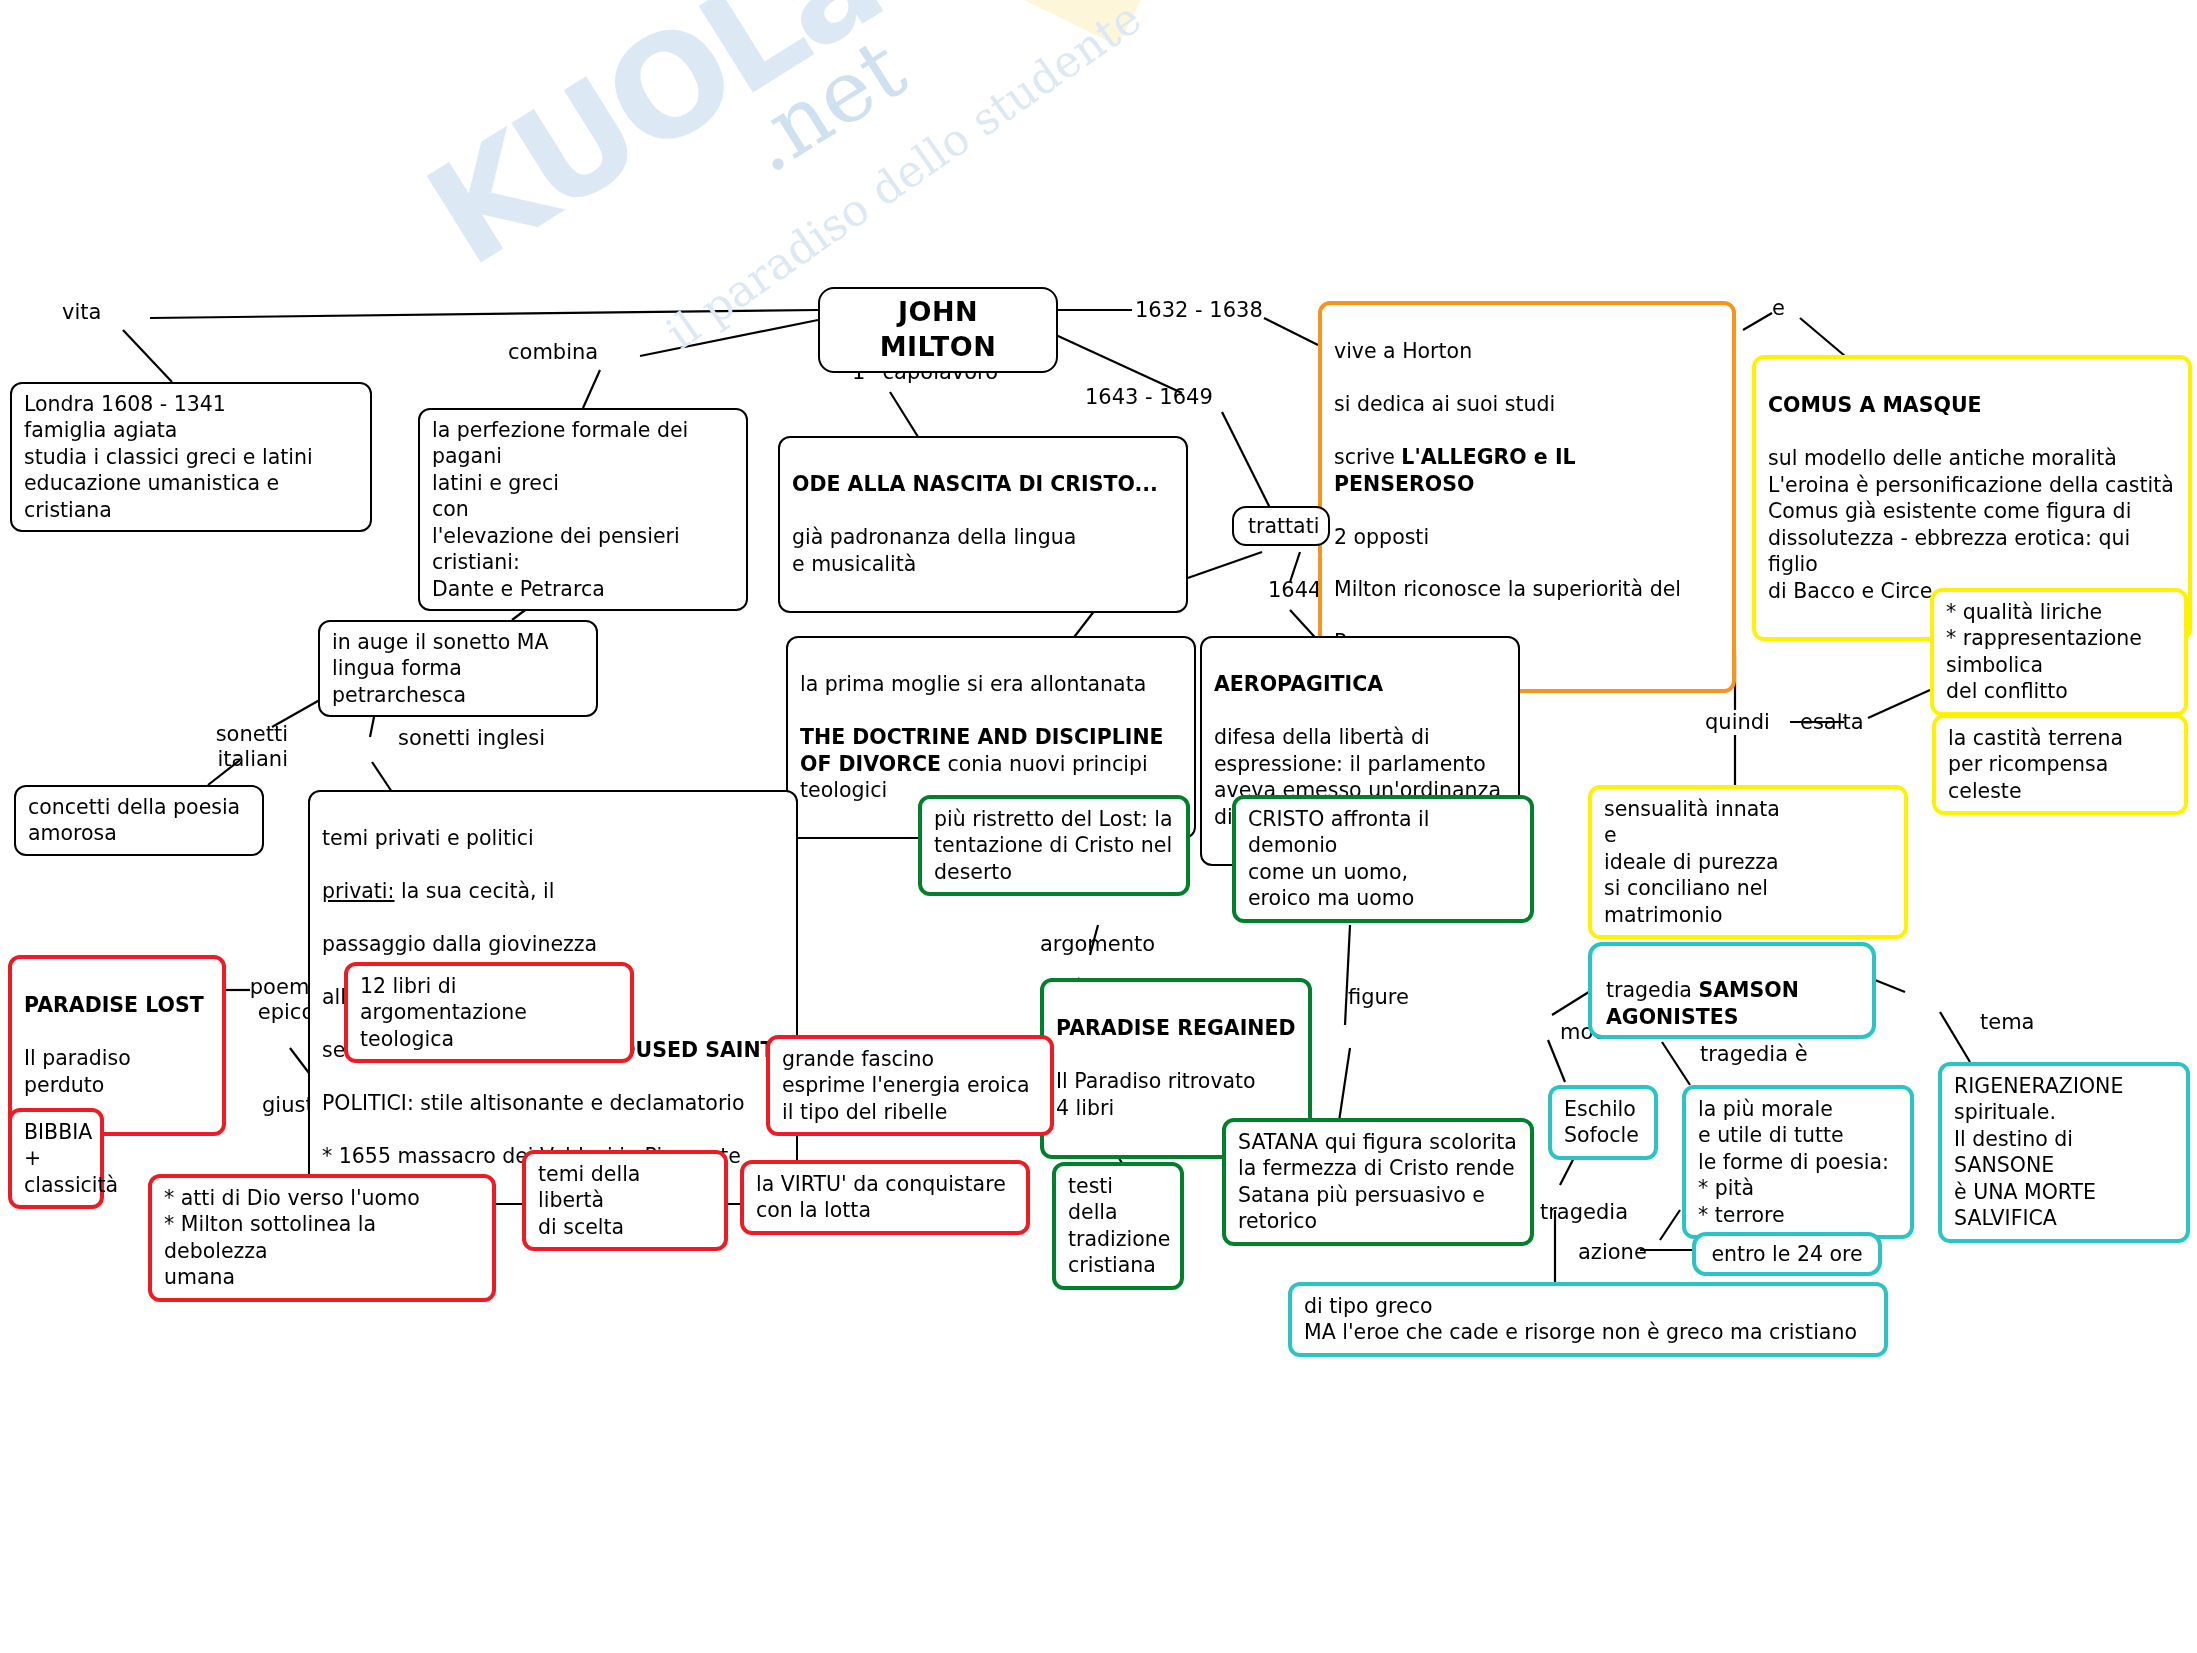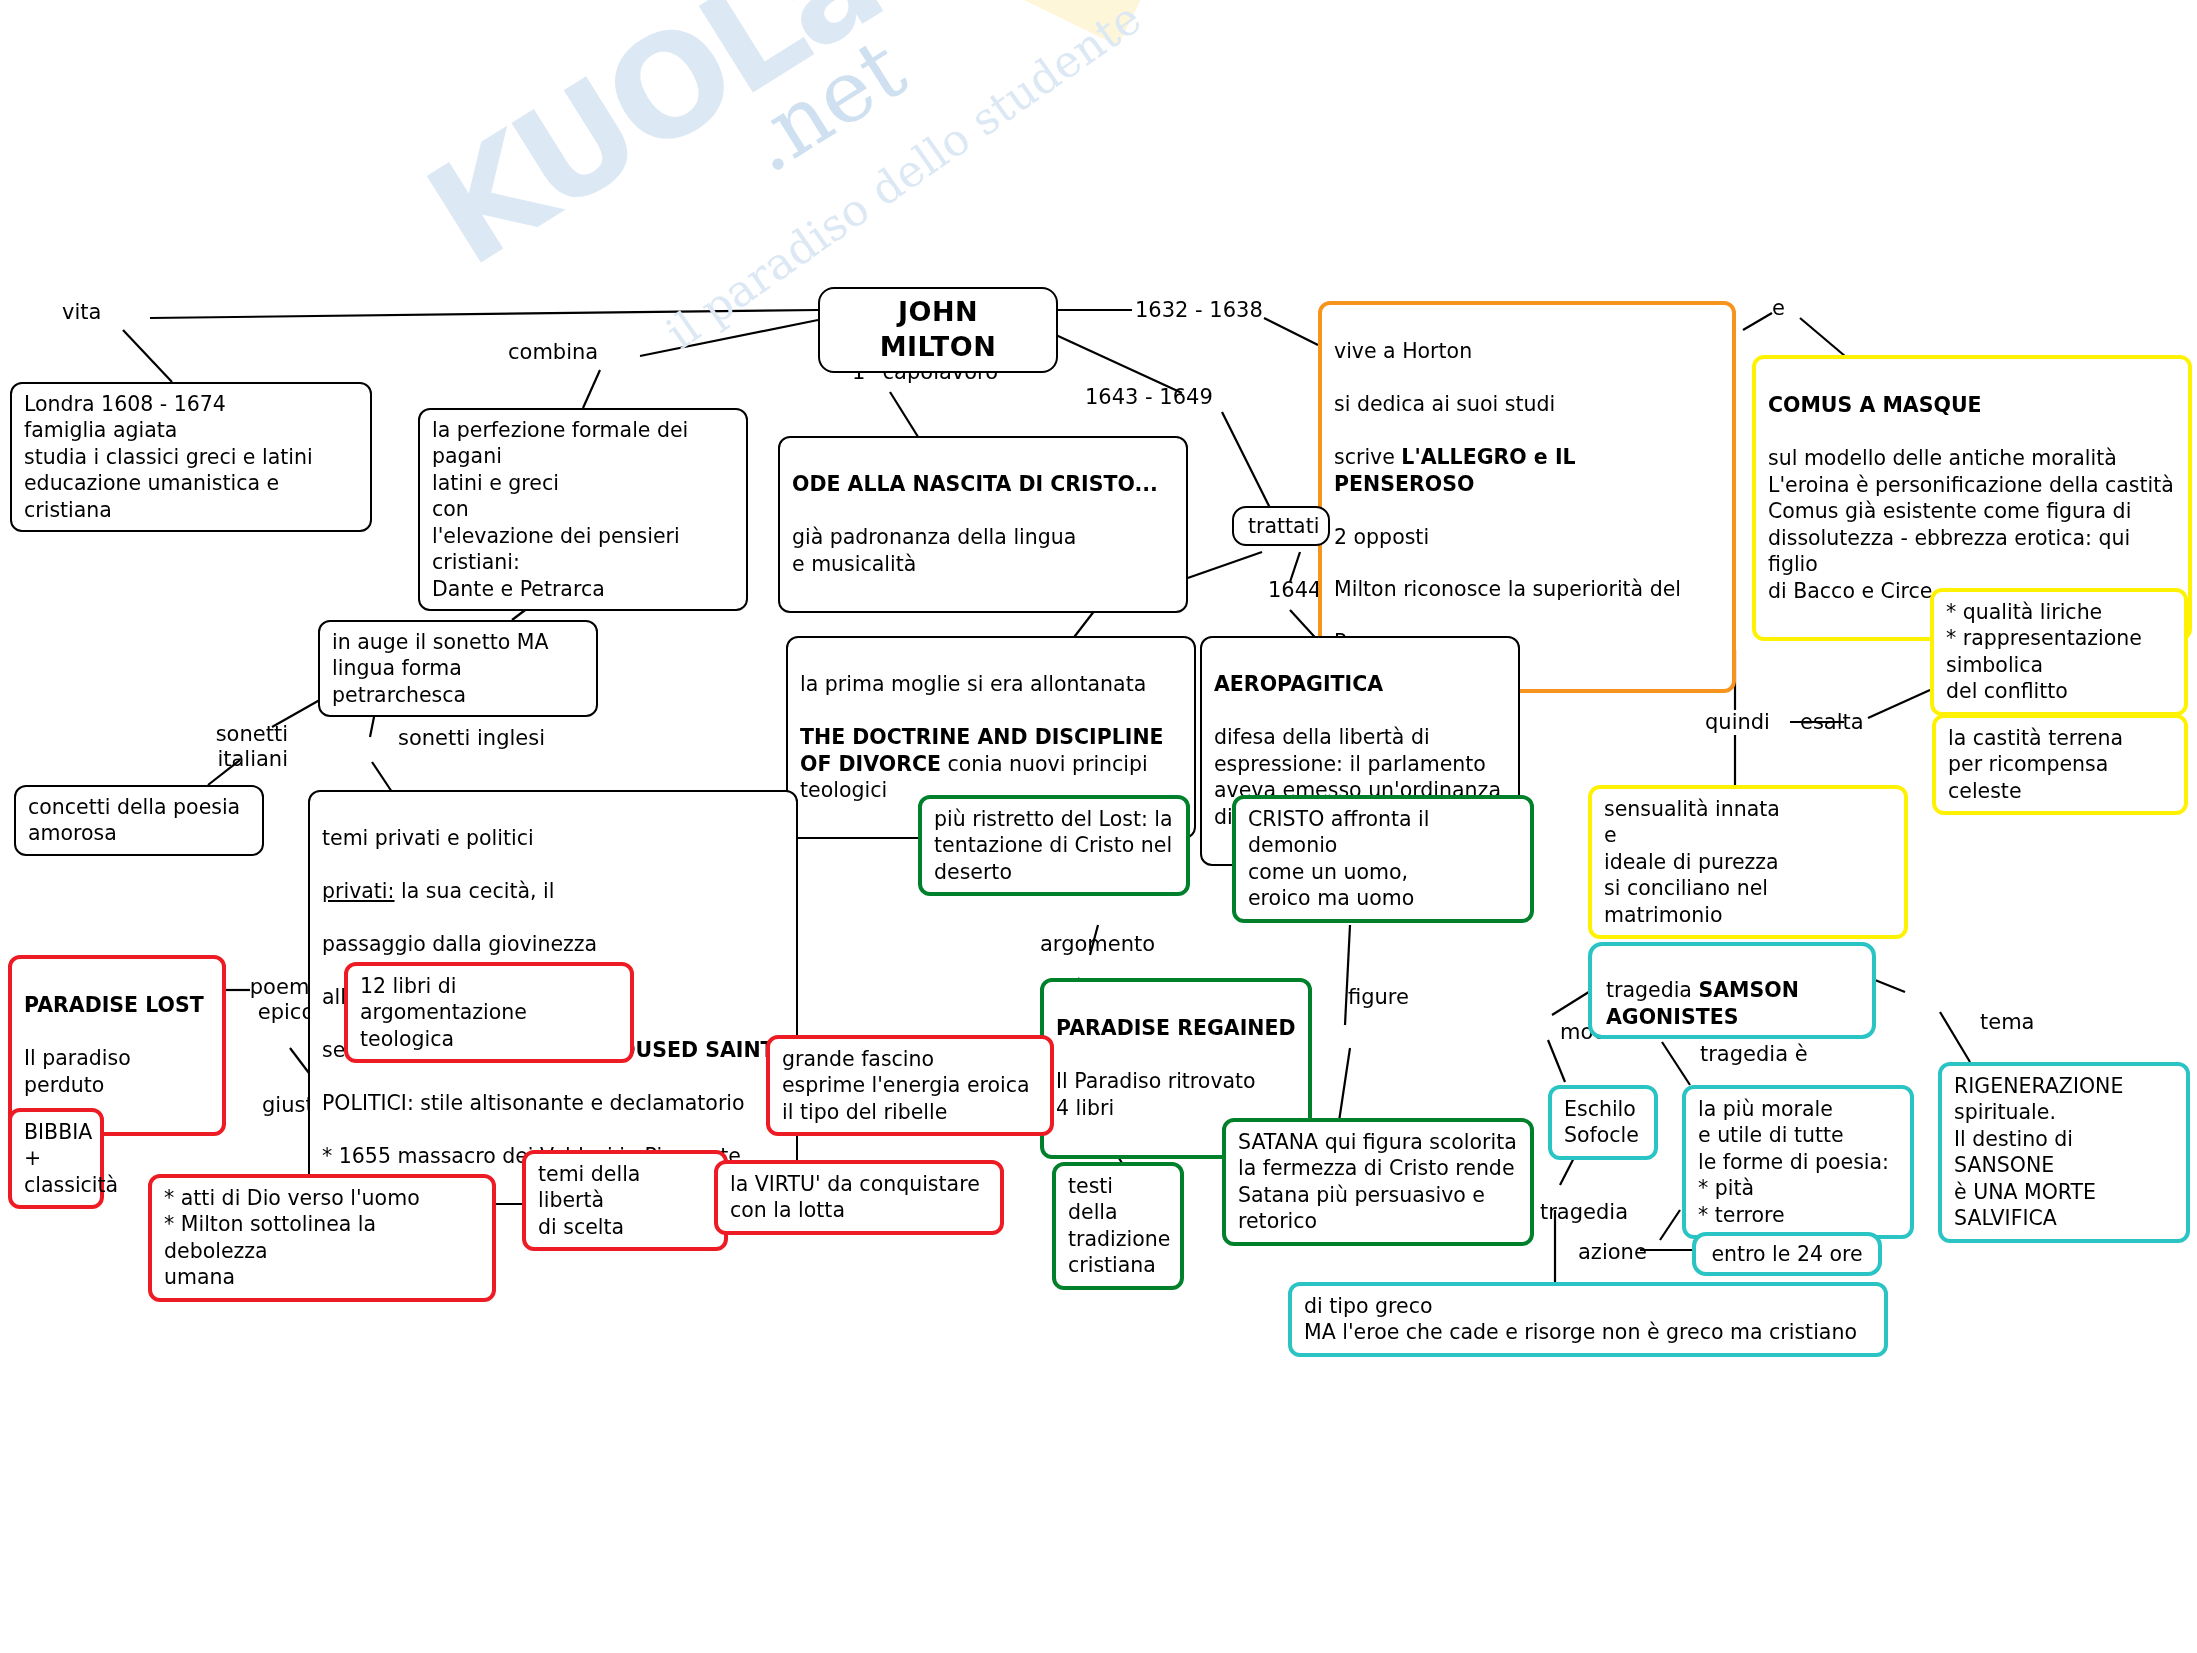--- a/index.html
+++ b/index.html
@@ -174,21 +174,21 @@
   <div class="lbl" style="left:1348px;top:985px;">figure</div>
   <div class="lbl" style="left:1098px;top:1105px;">fonti</div>
   <div class="lbl" style="left:1560px;top:1020px;">modelli</div>
   <div class="lbl" style="left:1700px;top:1042px;">tragedia è</div>
   <div class="lbl" style="left:1980px;top:1010px;">tema</div>
   <div class="lbl" style="left:1540px;top:1200px;">tragedia</div>
   <div class="lbl" style="left:1578px;top:1240px;">azione</div>
 
   <div class="node black title-node" style="left:818px;top:287px;width:240px;">JOHN MILTON</div>
 
-  <div class="node black" style="left:10px;top:382px;width:362px;">Londra 1608 - 1674
+  <div class="node black" style="left:10px;top:382px;width:362px;">Londra 1608 - 1341
 famiglia agiata
 studia i classici greci e latini
 educazione umanistica e cristiana</div>
 
   <div class="node black" style="left:418px;top:408px;width:330px;">la perfezione formale dei pagani
 latini e greci
 con
 l'elevazione dei pensieri cristiani:
 Dante e Petrarca</div>
 
@@ -311,21 +311,21 @@
 +
 classicità</div>
 
   <div class="node red" style="left:148px;top:1148px;width:348px;margin-top:26px;">* atti di Dio verso l'uomo
 * Milton sottolinea la debolezza
 umana</div>
 
   <div class="node red" style="left:522px;top:1150px;width:206px;">temi della libertà
 di scelta</div>
 
-  <div class="node red" style="left:714px;top:1160px;width:290px;">la VIRTU' da conquistare
+  <div class="node red" style="left:740px;top:1160px;width:290px;">la VIRTU' da conquistare
 con la lotta</div>
 
   <div class="node green" style="left:1052px;top:1162px;width:132px;">testi della
 tradizione
 cristiana</div>
 
   <div class="node green" style="left:1222px;top:1118px;width:312px;">SATANA qui figura scolorita
 la fermezza di Cristo rende
 Satana più persuasivo e
 retorico</div>

